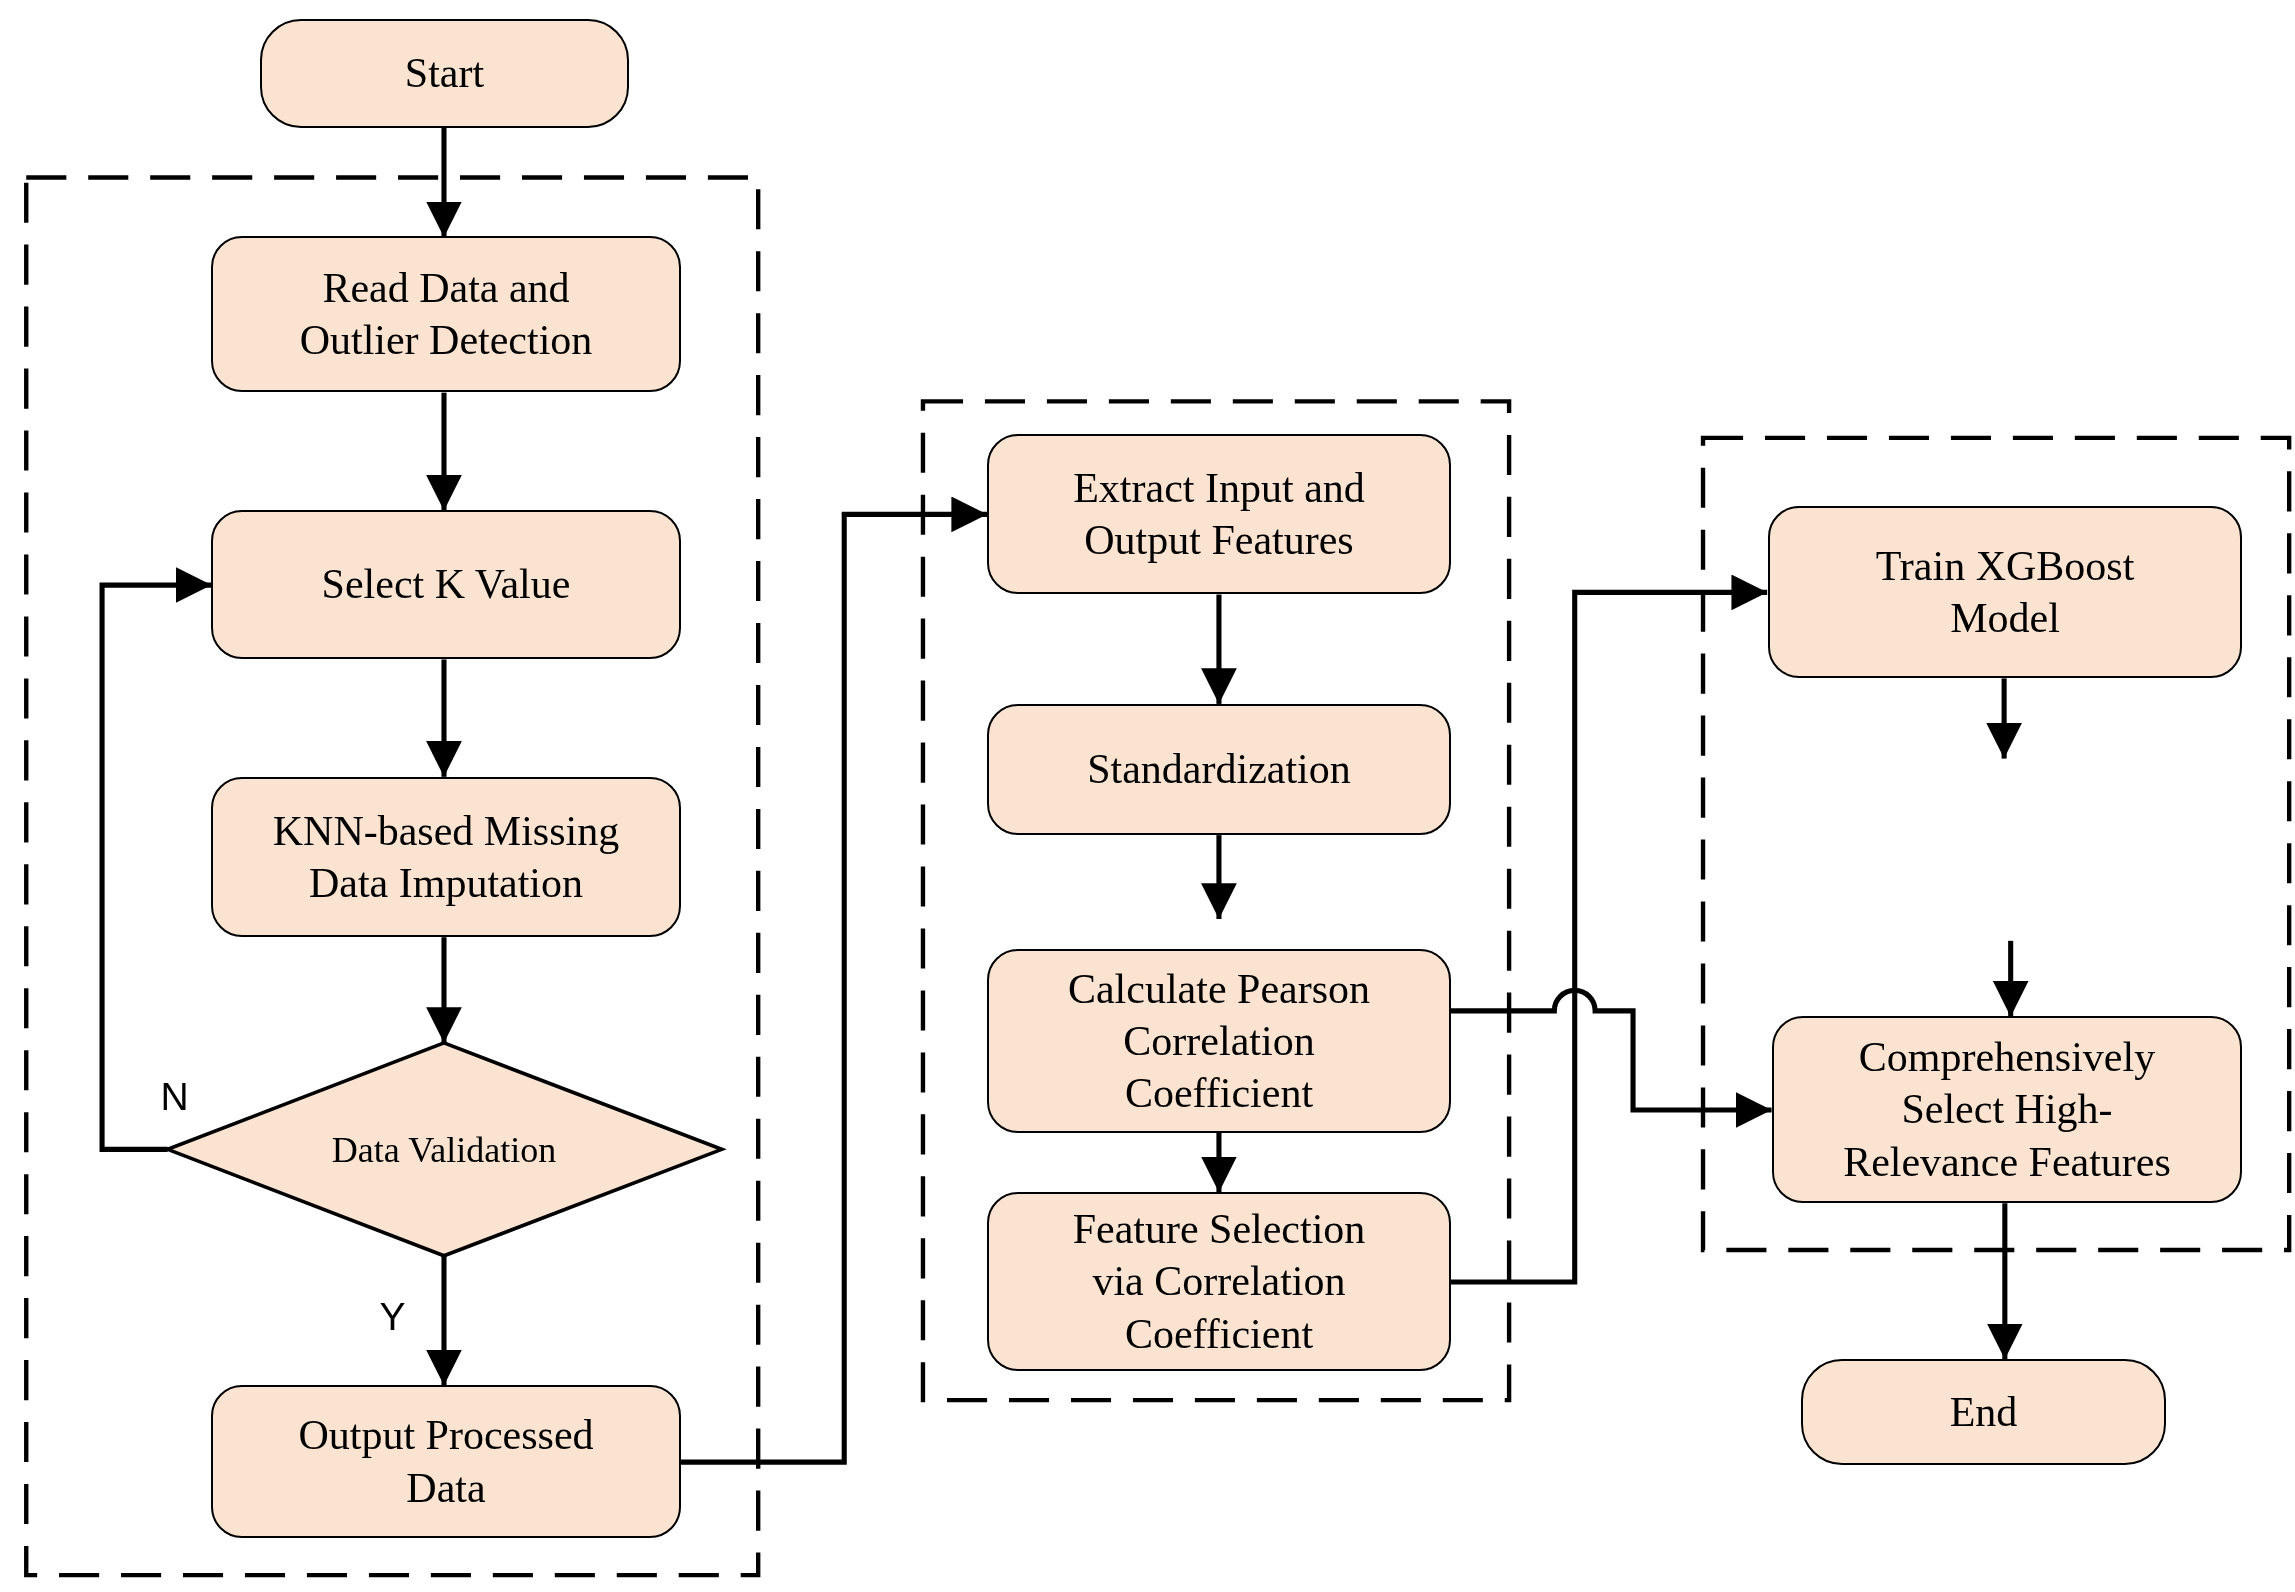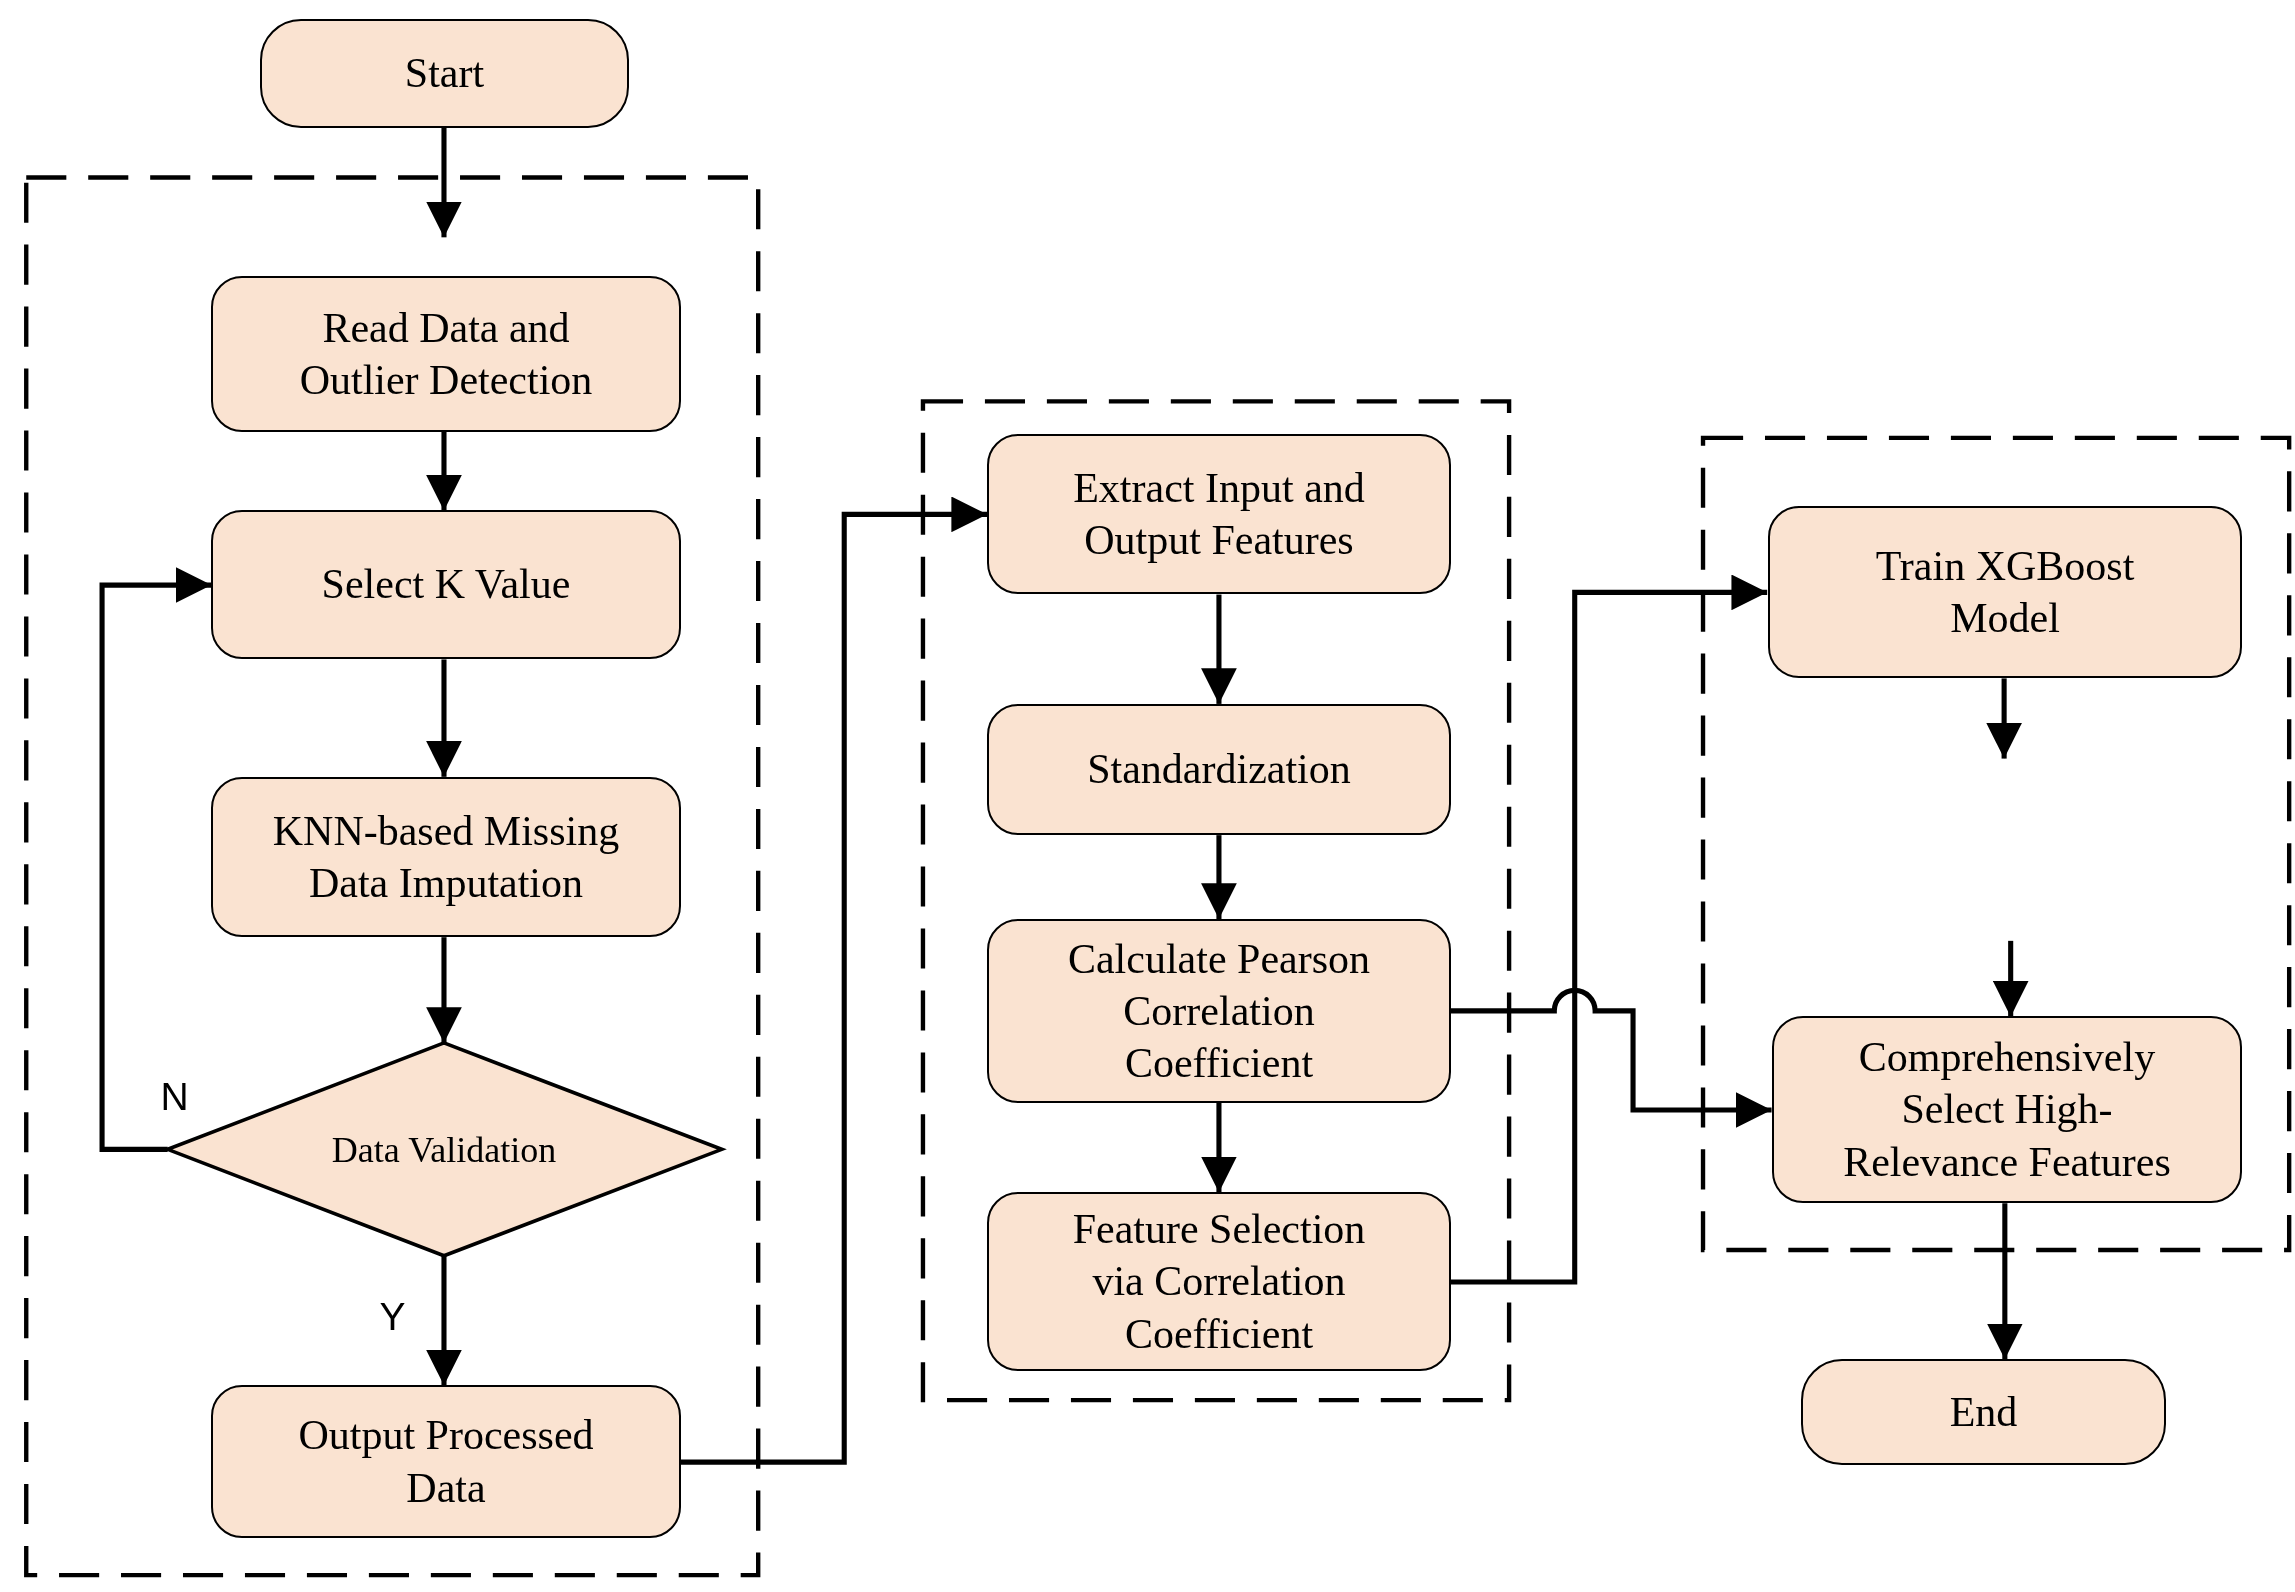--- a/index.html
+++ b/index.html
@@ -100,32 +100,32 @@
     <path class="edge" marker-end="url(#arrowhead)" d="M 1990 1758 L 2160 1758 L 2160 812 L 2424 812"></path>
     <path class="edge" marker-end="url(#arrowhead)" d="M 1990 1386 L 2132 1386 A 28 28 0 0 1 2188 1386 L 2240 1386 L 2240 1522 L 2430 1522"></path>
     <path class="edge" marker-end="url(#arrowhead)" d="M 2749 930 L 2749 1040"></path>
     <path class="edge" marker-end="url(#arrowhead)" d="M 2758 1290 L 2758 1394"></path>
     <path class="edge" marker-end="url(#arrowhead)" d="M 2750 1650 L 2750 1864"></path>
 
     <polygon class="diamond" points="609,1430 990,1576 609,1722 230,1576"></polygon>
   </svg>
 
   <div class="node terminal" style="left:260px; top:19px; width:369px; height:109px;">Start</div>
-  <div class="node" style="left:211px; top:236px; width:470px; height:156px;margin-top:40px;">Read Data  and
+  <div class="node" style="left:211px; top:236px; width:470px; height:156px;">Read Data  and
 Outlier Detection</div>
   <div class="node" style="left:211px; top:510px; width:470px; height:149px;">Select K Value</div>
   <div class="node" style="left:211px; top:777px; width:470px; height:160px;">KNN-based Missing
 Data Imputation</div>
   <div class="node" style="left:211px; top:1385px; width:470px; height:153px;">Output Processed
 Data</div>
 
   <div class="node" style="left:987px; top:704px; width:464px; height:131px;">Standardization</div>
   <div class="node" style="left:987px; top:434px; width:464px; height:160px;">Extract Input and
 Output Features</div>
-  <div class="node" style="left:987px; top:919px; width:464px; height:184px;">Calculate Pearson
+  <div class="node" style="left:987px; top:949px; width:464px; height:184px;">Calculate Pearson
 Correlation
 Coefficient</div>
   <div class="node" style="left:987px; top:1192px; width:464px; height:179px;">Feature Selection
 via Correlation
 Coefficient</div>
 
   <div class="node" style="left:1768px; top:506px; width:474px; height:172px;">Train XGBoost
 Model</div>
   <div class="node" style="left:1772px; top:1016px; width:470px; height:187px;">Comprehensively
 Select High-

